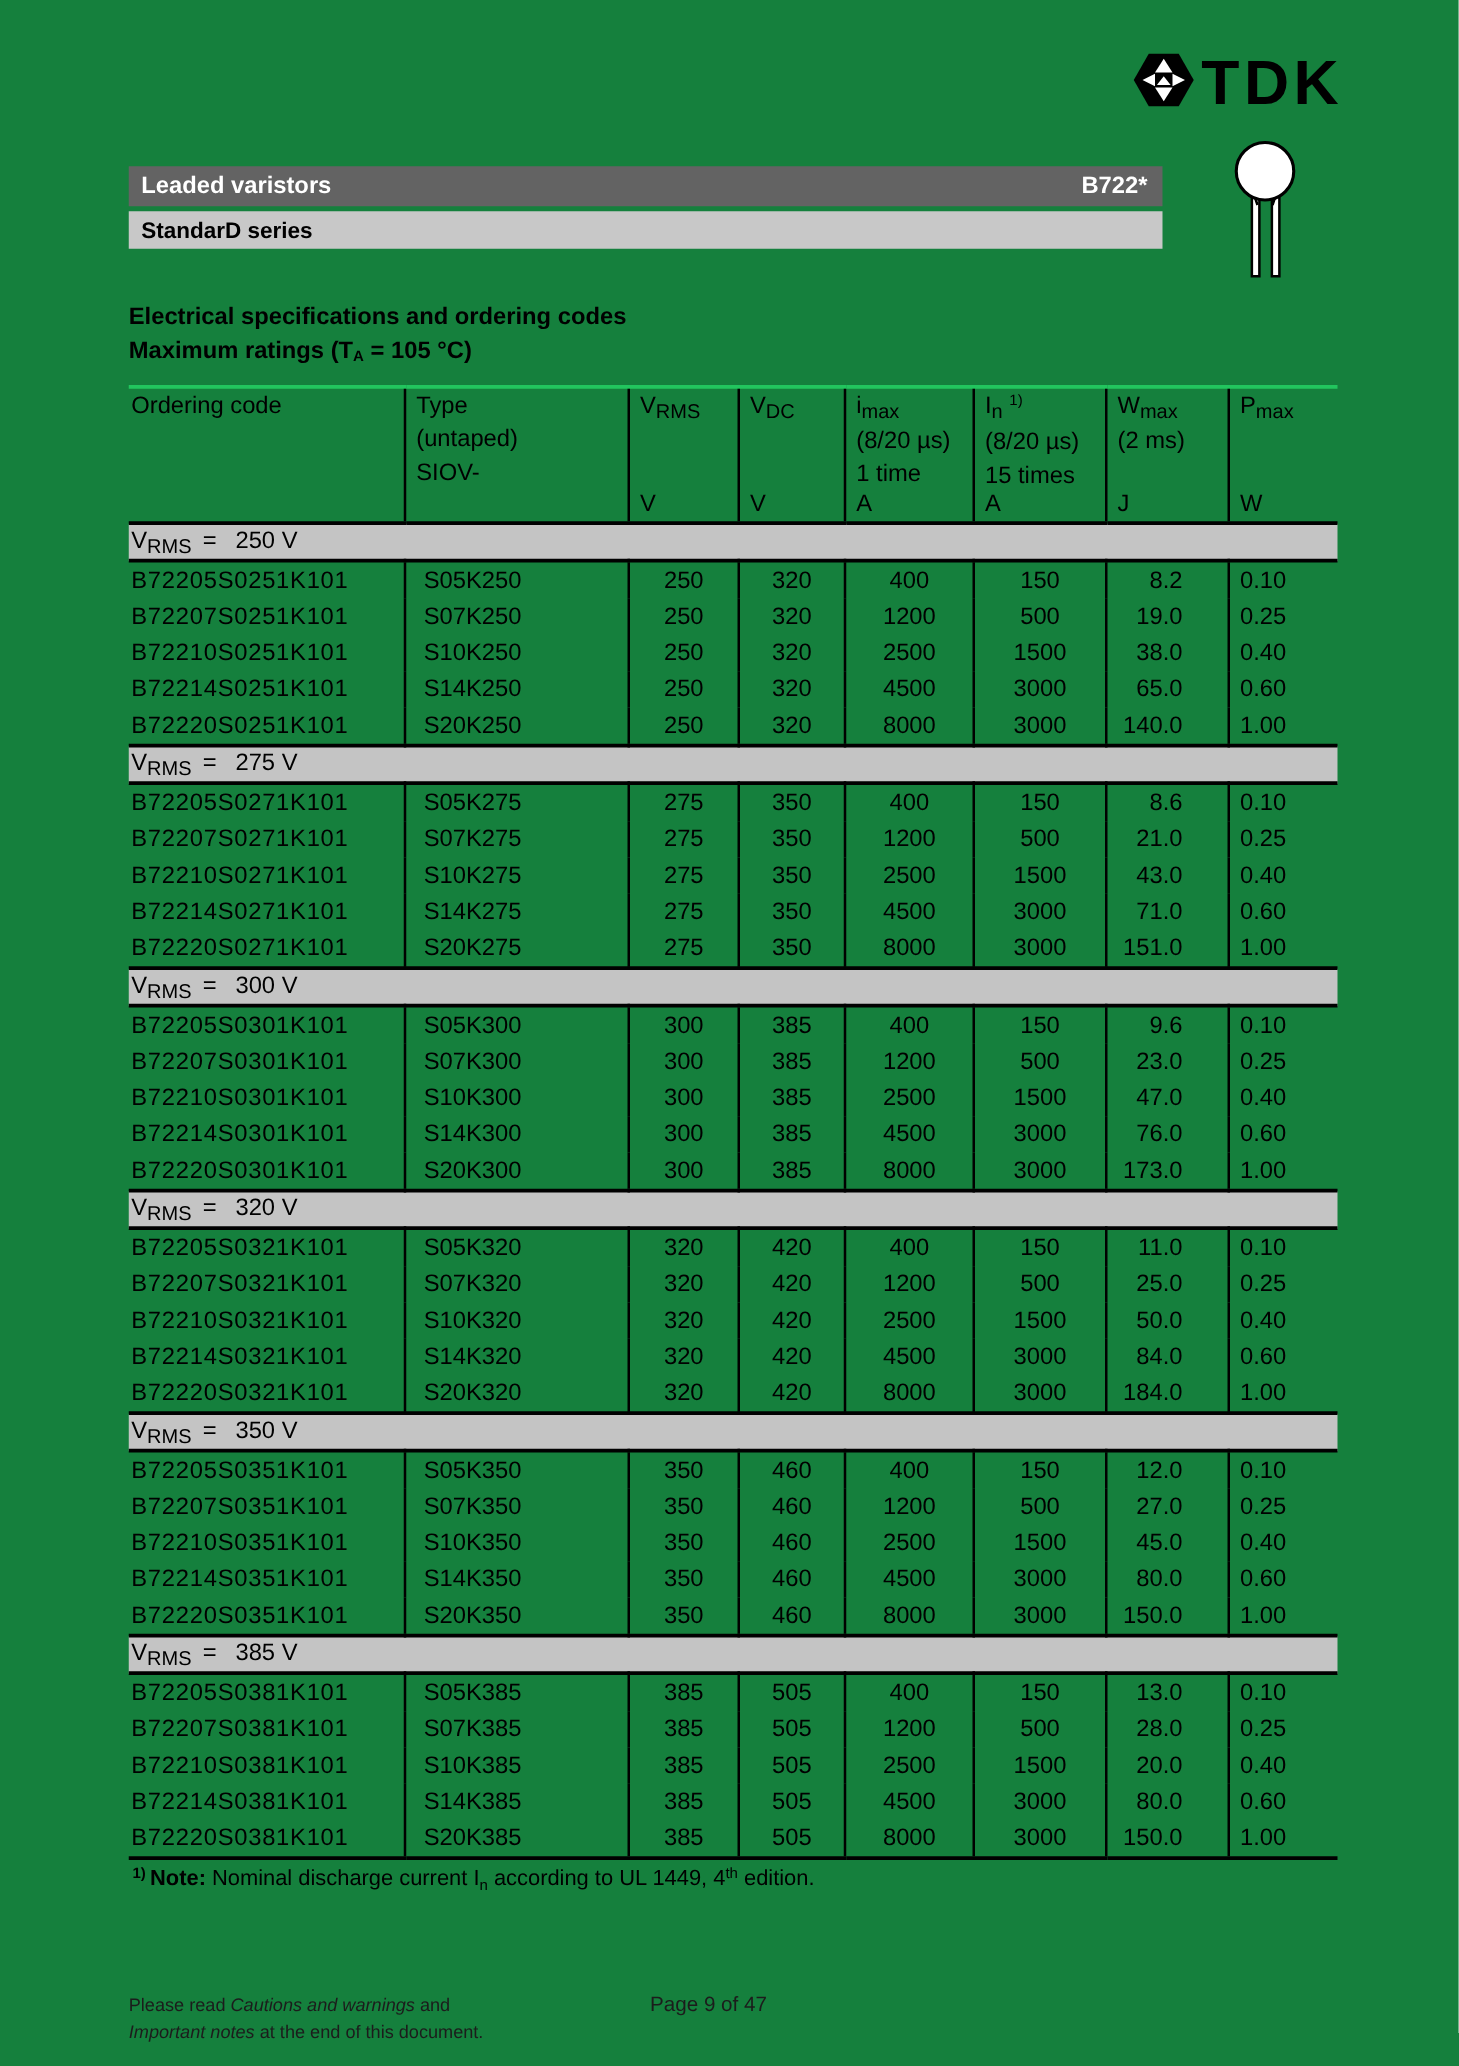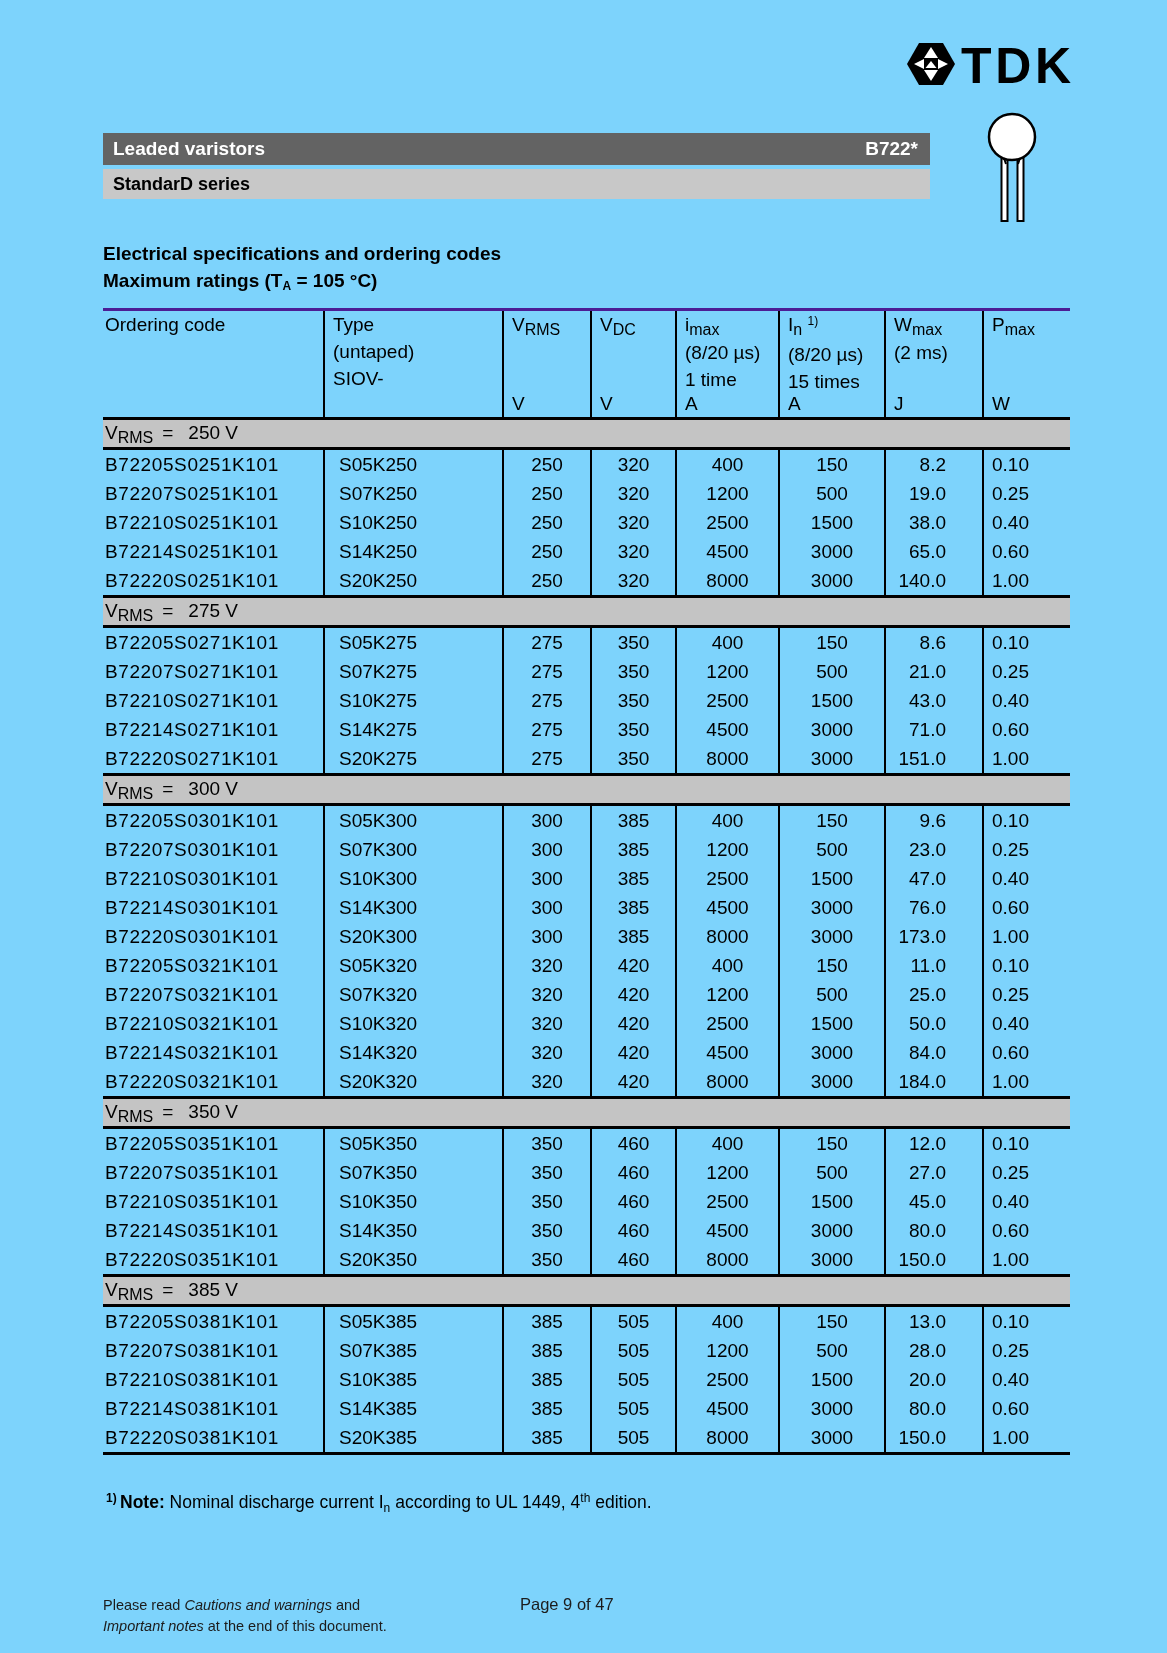--- a/index.html
+++ b/index.html
@@ -1,17 +1,17 @@
 <!DOCTYPE html>
 <html><head>
 <meta charset="utf-8">
 <style>
   html,body{margin:0;padding:0;background:#ffffff;}
   body{font-family:"Liberation Sans","DejaVu Sans",sans-serif;color:#000;}
-  #page{position:relative;width:1167px;height:1653px;background:#7dd3fc;overflow:hidden;}
+  #page{position:relative;width:1167px;height:1653px;background:#15803d;overflow:hidden;}
 
   
   .band{position:absolute;left:103px;width:827px;display:flex;align-items:center;box-sizing:border-box;}
   #band-dark{top:133px;height:32px;background:#636363;color:#fff;font-weight:bold;font-size:19px;padding:0 12px 0 10px;justify-content:space-between;}
   #band-light{top:169px;height:30px;background:#c8c8c8;color:#000;font-weight:bold;font-size:18px;padding-left:10px;}
 
   
   #logo{position:absolute;left:905px;top:38px;width:168px;height:52px;}
 
   
@@ -22,21 +22,21 @@
   #title1{top:243px;}
   #title2{top:270px;}
   #title2 sub{font-size:12px;position:relative;top:3px;vertical-align:baseline;}
 
   
   #table-wrap{position:absolute;left:103px;top:308px;width:967px;}
   table.spec{border-collapse:collapse;table-layout:fixed;width:967px;font-size:19px;}
   col.c0{width:221px}col.c1{width:179px}col.c2{width:88px}col.c3{width:85px}
   col.c4{width:103px}col.c5{width:106px}col.c6{width:98px}col.c7{width:87px}
   .spec th,.spec td{padding:0;font-weight:normal;vertical-align:top;white-space:nowrap;overflow:visible;}
-  .spec .header-row th{border-top:3px solid #4c1d95;border-bottom:3px solid #000;height:109px;position:relative;text-align:left;padding-left:8px;box-sizing:border-box;margin-left:13px;}
+  .spec .header-row th{border-top:3px solid #22c55e;border-bottom:3px solid #000;height:109px;position:relative;text-align:left;padding-left:8px;box-sizing:border-box;margin-left:13px;}
   .spec .header-row th.c0{padding-left:2px;}
   .spec .header-row th + th{border-left:2px solid #000;}
   .hsym{line-height:27px;}
   .hline{line-height:27px;}
   .hunit{position:absolute;bottom:1px;left:8px;line-height:24px;}
   .spec sub{font-size:16px;vertical-align:baseline;position:relative;top:4px;}
   .spec sup{font-size:12px;vertical-align:baseline;position:relative;top:-6px;}
   .spec .band-row td{border-top:3px solid #000;border-bottom:3px solid #000;background:#c4c4c4;height:26px;line-height:26px;padding-left:2px;}
   .band-eq{margin-left:9px;margin-right:15px;}
   .spec .data-row td{height:29px;line-height:29px;}
@@ -297,20 +297,23 @@
           <tr class="data-row">
             <td class="c0">B72220S0301K101</td>
             <td class="c1">S20K300</td>
             <td class="c2">300</td>
             <td class="c3">385</td>
             <td class="c4">8000</td>
             <td class="c5">3000</td>
             <td class="c6">173.0</td>
             <td class="c7">1.00</td>
           </tr>
+          <tr class="band-row">
+            <td colspan="8"><span>V</span><sub>RMS</sub><span class="band-eq">=</span><span>320 V</span></td>
+          </tr>
           <tr class="data-row">
             <td class="c0">B72205S0321K101</td>
             <td class="c1">S05K320</td>
             <td class="c2">320</td>
             <td class="c3">420</td>
             <td class="c4">400</td>
             <td class="c5">150</td>
             <td class="c6">11.0</td>
             <td class="c7">0.10</td>
           </tr>

